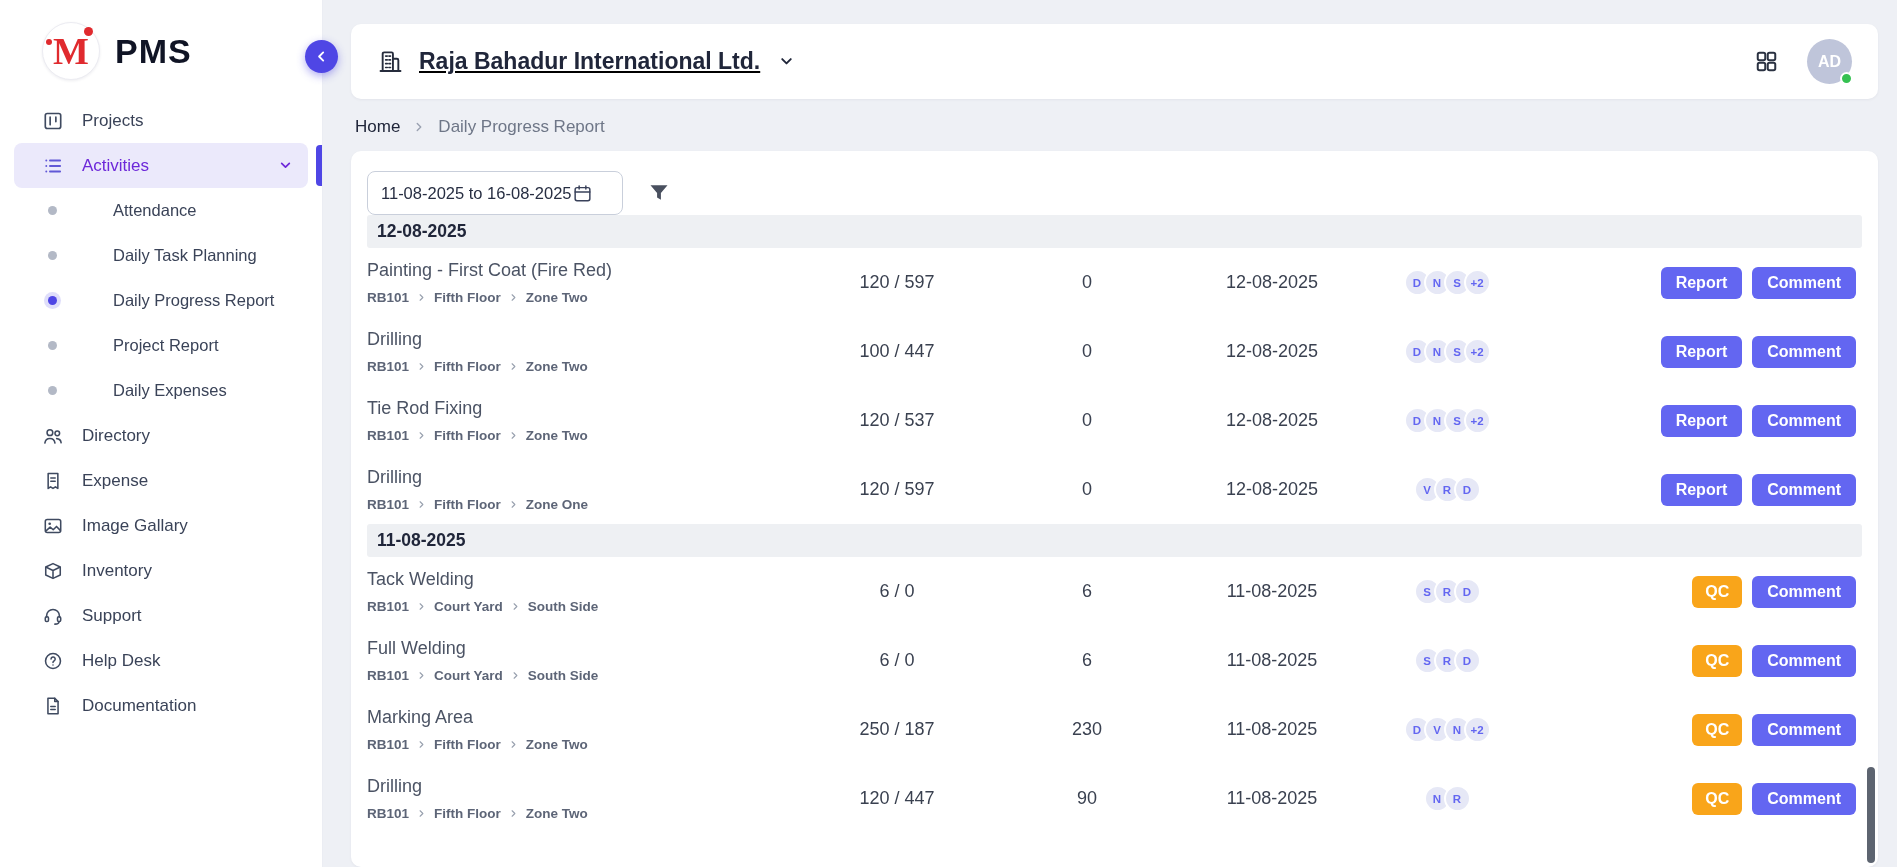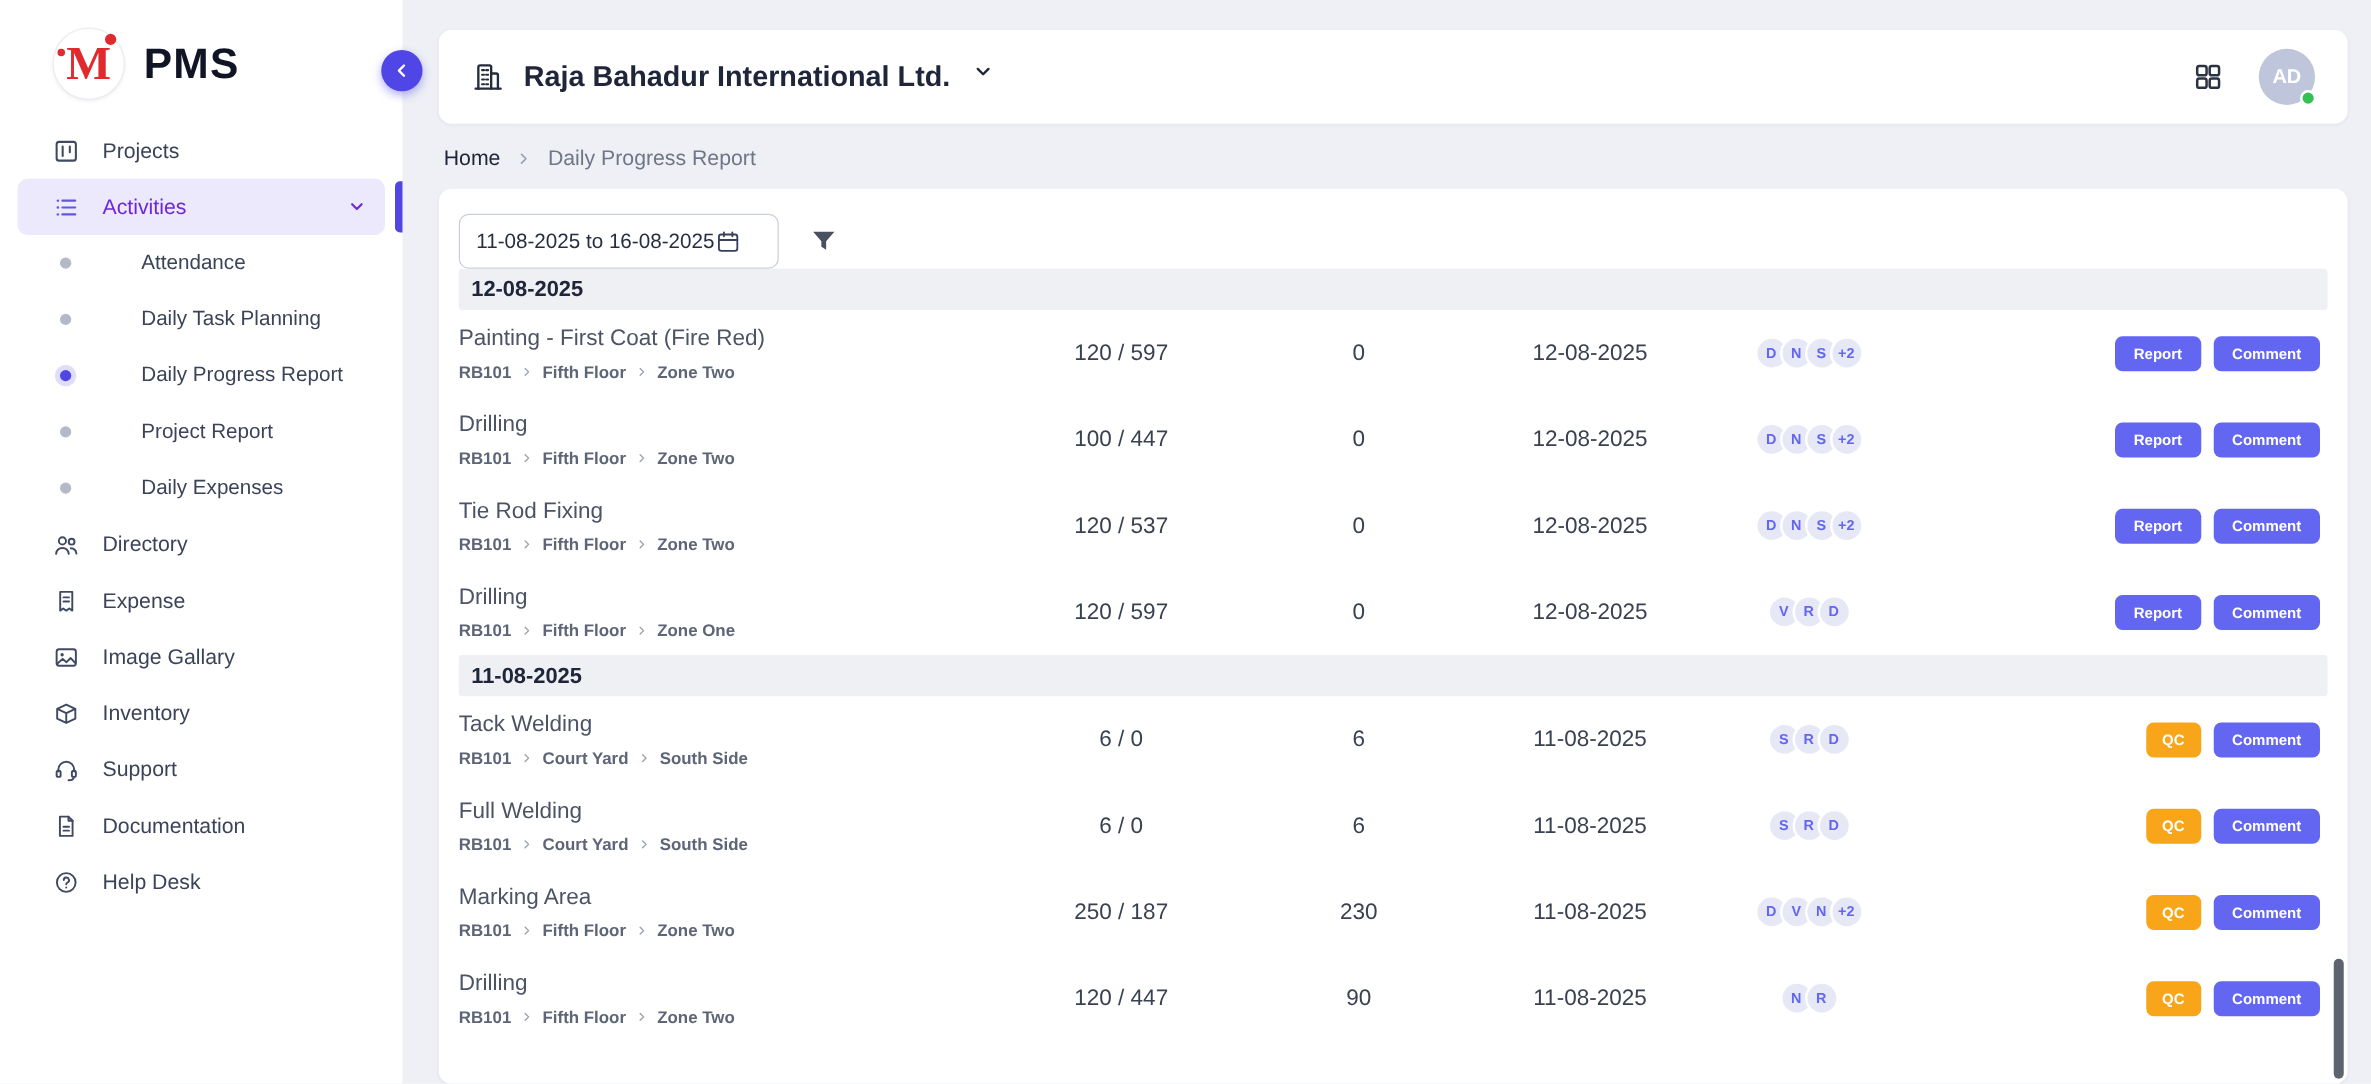--- a/index.html
+++ b/index.html
@@ -33,21 +33,21 @@
   .sub-item { display:flex; align-items:center; height:45px; padding-left:48px; cursor:pointer; }
   .bullet { width:9px; height:9px; border-radius:50%; background:#b3b9c6; flex:none; }
   .sub-item.active .bullet { background:#4f46e5; box-shadow:0 0 0 4px rgba(79,70,229,.18); }
   .sub-label { margin-left:56px; font-size:16.5px; color:#3a4358; }
 
   
   .main { flex:1; padding:24px 19px 0 28px; display:flex; flex-direction:column; min-width:0; }
 
   .topbar { background:#fff; border-radius:10px; height:75px; flex:none; display:flex; align-items:center;
     justify-content:space-between; padding:0 26px; box-shadow:0 1px 3px rgba(20,20,50,.05); }
-  .company { display:flex; align-items:flex-start; gap:15px; cursor:pointer; }
+  .company { display:flex; align-items:center; gap:15px; cursor:pointer;text-decoration:underline; }
   .company .icon-building { width:27px; height:27px; color:#262c3c; }
   .company-name { font-size:23px; font-weight:700; color:#20263a; }
   .company .icon-chev { width:19px; height:19px; color:#20263a; margin-left:2px; }
   .topbar-right { display:flex; align-items:center; gap:28px;justify-content:center; }
   .icon-grid { width:25px; height:25px; color:#2b3242; cursor:pointer; }
   .avatar { width:45px; height:45px; border-radius:50%; background:#bfc5da; color:#fff; font-size:16px; font-weight:700;
     display:flex; align-items:center; justify-content:center; position:relative; cursor:pointer; }
   .online-dot { position:absolute; right:-1px; bottom:-1px; width:13px; height:13px; border-radius:50%;
     background:#35c151; border:2.5px solid #fff; }
 
@@ -74,21 +74,21 @@
   .cell-activity { padding-right:14px; }
   .activity-title { font-size:18px; color:#4b5364; margin-bottom:9px; }
   .path { display:flex; align-items:center; gap:7px; font-size:13.5px; color:#5d6577; font-weight:700; }
   .path .sep { width:11px; height:11px; color:#98a0ae; }
   .cell-num { text-align:center; font-size:18px; color:#3a4150; }
   .cell-team { display:flex; justify-content:center; }
   .chip { width:27px; height:27px; border-radius:50%; background:#e6e8f6; color:#6366f1; font-size:11.5px; font-weight:700;
     display:flex; align-items:center; justify-content:center; border:2px solid #fff; margin-left:-7px; cursor:default; }
   .chip:first-child { margin-left:0; }
   .cell-actions { display:flex; justify-content:flex-end; gap:10px; padding-right:6px; }
-  .btn { border:none; border-radius:6px; color:#fff; font-size:12px; font-weight:600; padding:7px 15px; cursor:pointer;
+  .btn { border:none; border-radius:6px; color:#fff; font-size:16px; font-weight:600; padding:7px 15px; cursor:pointer;
     font-family:"Liberation Sans", sans-serif; }
   .btn-primary { background:#6366f1; }
   .btn-qc { background:#f9a51a; padding:7px 13px; }
   .scroll-thumb { position:absolute; right:3px; bottom:4px; width:8px; height:96px; border-radius:4px; background:#5d6470; }
 
   .icon svg, .nav-icon svg, .nav-chevron svg, .bc-sep svg, .sep svg, .icon-building svg, .icon-chev svg,
   .icon-grid svg, .filter-btn svg { display:block; width:100%; height:100%; }
 </style>
 </head>
 <body>
@@ -204,36 +204,36 @@
               <rect x="3" y="10.6" width="2.9" height="4.4" rx="1.2"></rect>
               <rect x="14.1" y="10.6" width="2.9" height="4.4" rx="1.2"></rect>
               <path d="M15.5 15c0 1.6-1.8 2.4-3.8 2.4"></path>
             </svg>
           </span>
           <span class="nav-label">Support</span>
         </div>
         <div class="nav-item">
           <span class="nav-icon">
             <svg viewBox="0 0 20 20" fill="none" stroke="currentColor" stroke-width="1.4" stroke-linecap="round" stroke-linejoin="round">
+              <circle cx="10" cy="10" r="6.8"></circle>
+              <path d="M8.2 8.2a1.9 1.9 0 1 1 2.7 1.8c-.6.3-.9.7-.9 1.3"></path>
+              <path d="M10 13.6v.01"></path>
+            </svg>
+          </span>
+          <span class="nav-label">Help Desk</span>
+        </div>
+        <div class="nav-item">
+          <span class="nav-icon">
+            <svg viewBox="0 0 20 20" fill="none" stroke="currentColor" stroke-width="1.4" stroke-linecap="round" stroke-linejoin="round">
               <path d="M5.4 3h6.2l3 3v11H5.4z"></path>
               <path d="M11.6 3v3h3"></path>
               <path d="M8 10.4h4M8 13.2h4"></path>
             </svg>
           </span>
           <span class="nav-label">Documentation</span>
-        </div>
-        <div class="nav-item">
-          <span class="nav-icon">
-            <svg viewBox="0 0 20 20" fill="none" stroke="currentColor" stroke-width="1.4" stroke-linecap="round" stroke-linejoin="round">
-              <circle cx="10" cy="10" r="6.8"></circle>
-              <path d="M8.2 8.2a1.9 1.9 0 1 1 2.7 1.8c-.6.3-.9.7-.9 1.3"></path>
-              <path d="M10 13.6v.01"></path>
-            </svg>
-          </span>
-          <span class="nav-label">Help Desk</span>
         </div>
       </nav>
   </aside>
 
   <main class="main">
 
     <div class="topbar">
       <div class="company">
         <span class="icon-building">
             <svg viewBox="0 0 20 20" fill="none" stroke="currentColor" stroke-width="1.4" stroke-linecap="round" stroke-linejoin="round">

